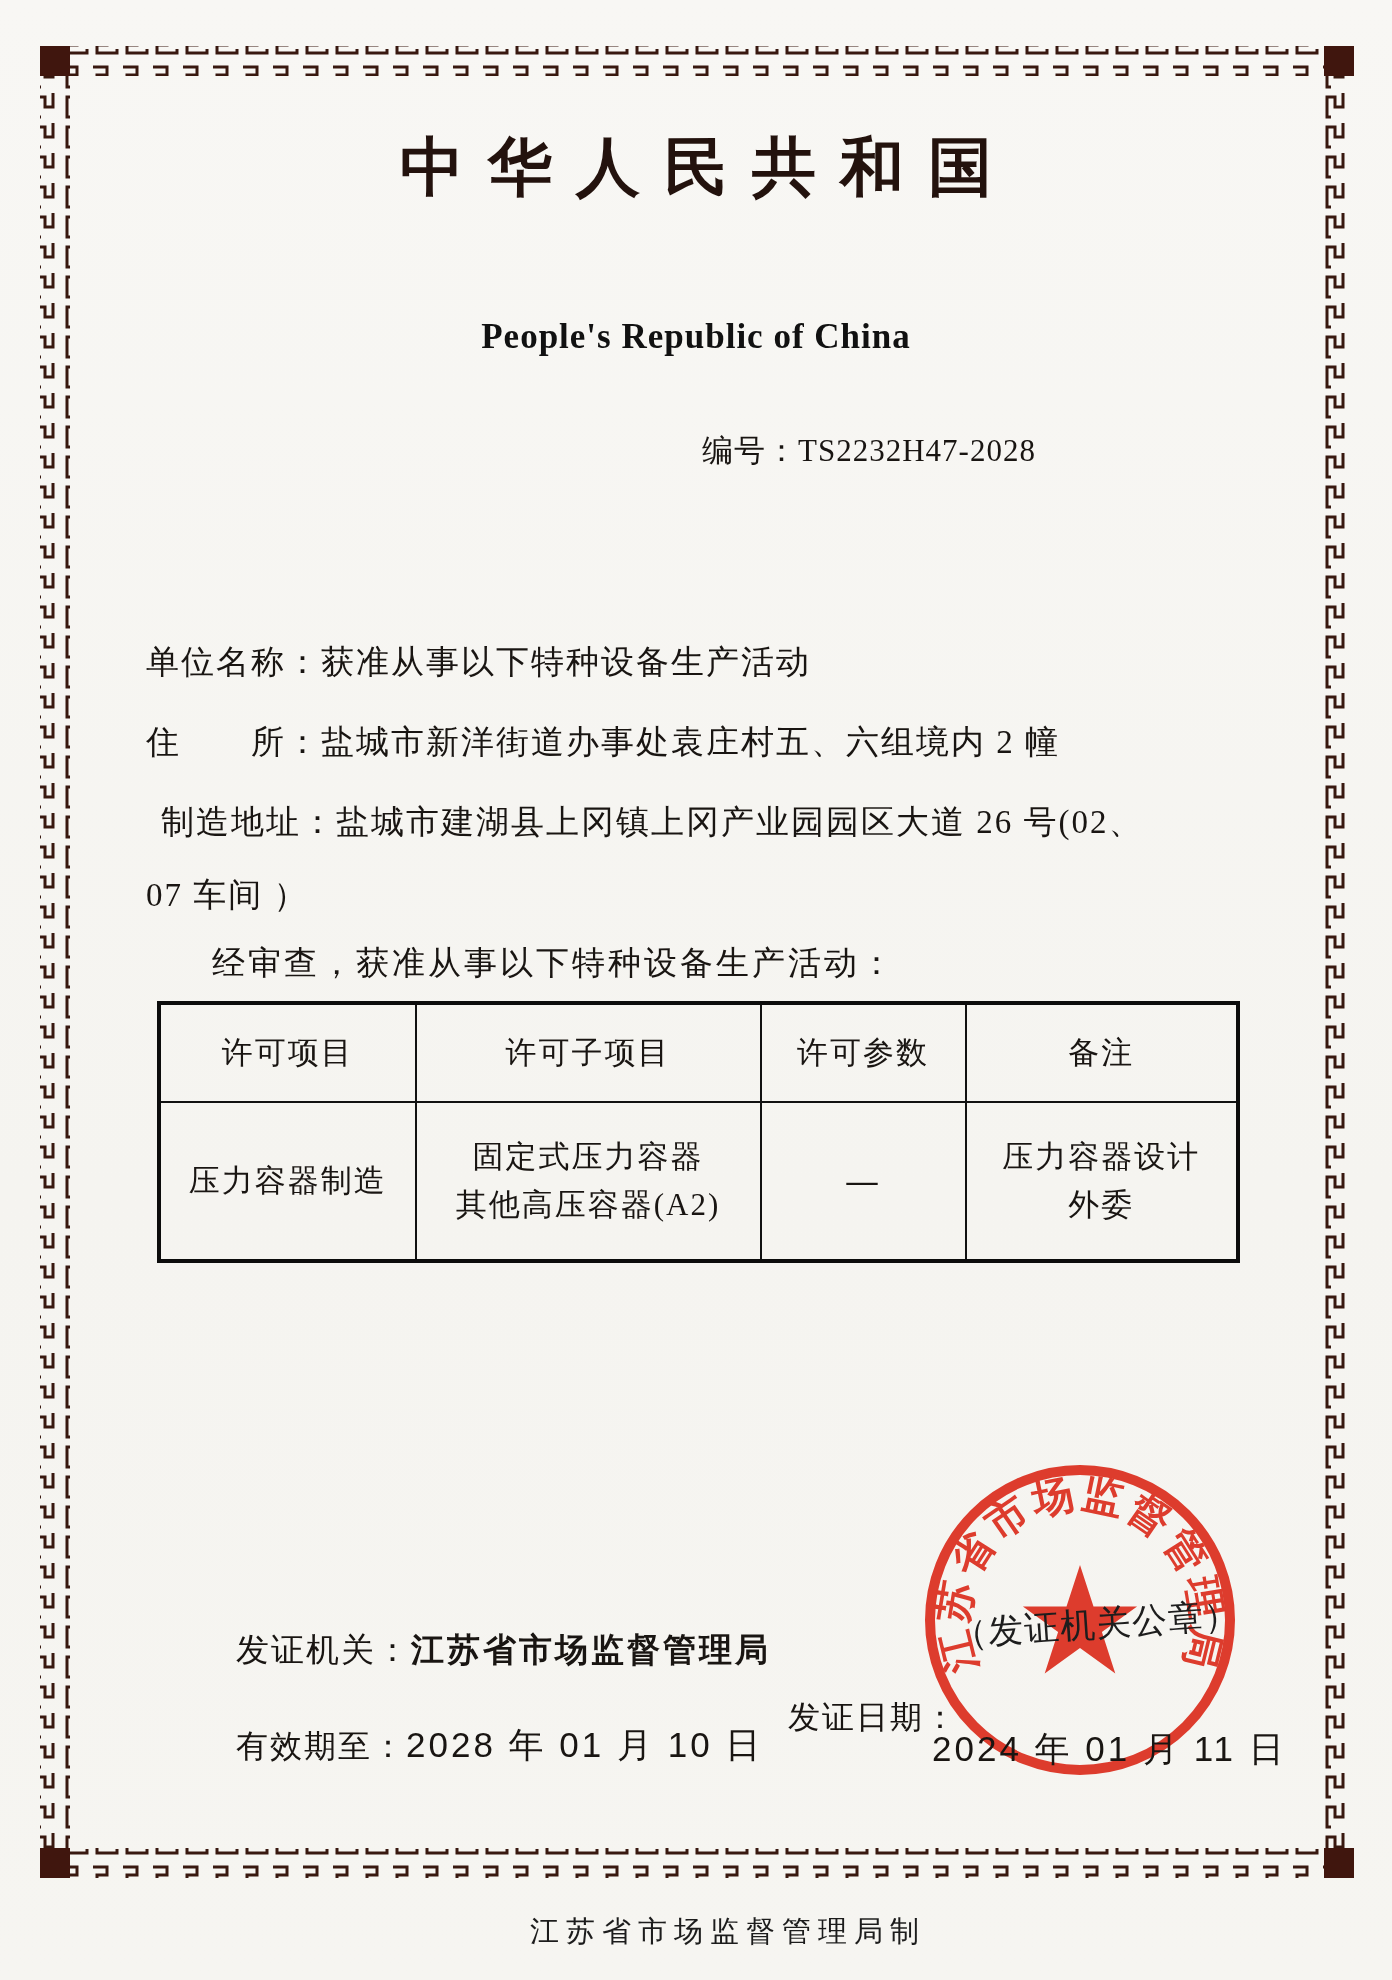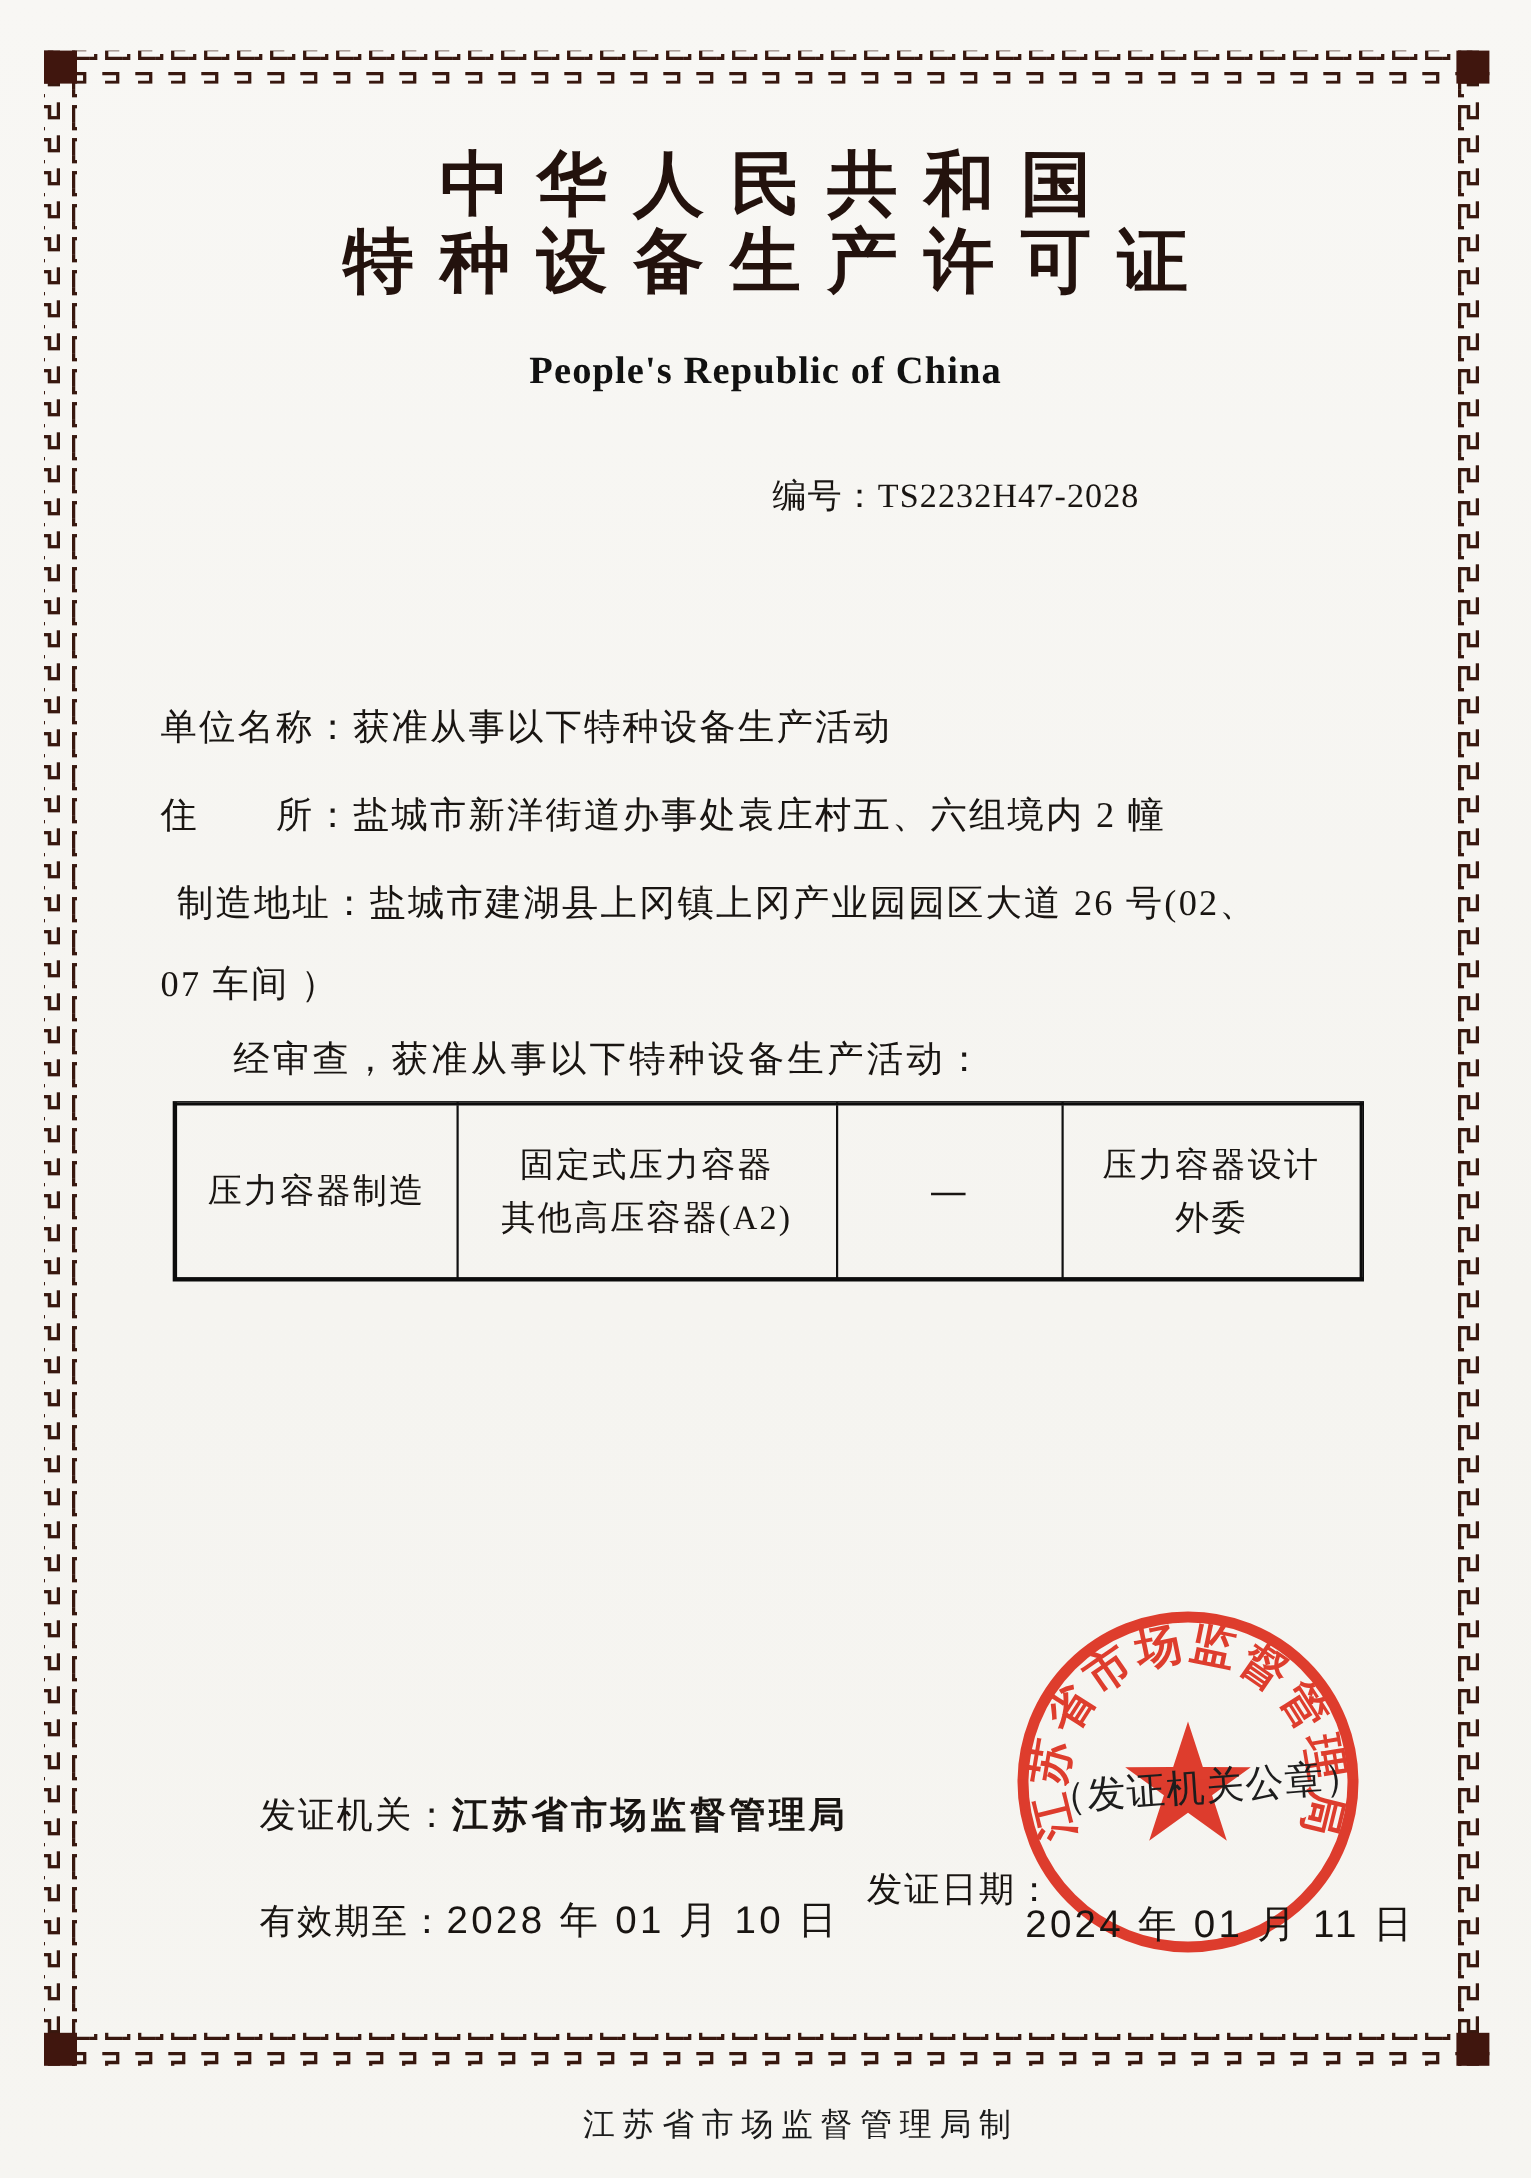--- a/index.html
+++ b/index.html
@@ -70,21 +70,20 @@
     <rect x="1324" y="46" width="30" height="1832" fill="url(#mv)"></rect>
     <rect x="40" y="46" width="30" height="30" fill="#40160e"></rect>
     <rect x="1324" y="46" width="30" height="30" fill="#40160e"></rect>
     <rect x="40" y="1848" width="30" height="30" fill="#40160e"></rect>
     <rect x="1324" y="1848" width="30" height="30" fill="#40160e"></rect>
   </svg>
 
   <div class="content">
 
     <div class="abs center title-cn" style="top:136px;">中华人民共和国</div>
-    <div class="abs center title-cn" style="top:206px;">特种设备生产许可证</div>
     <div class="abs center title-en" style="top:319px;">People's Republic of China</div>
 
     <div class="abs serial" style="top:430px;left:702px;">
       <span>编号：</span><span class="num">TS2232H47-2028</span>
     </div>
 
     <div class="abs info-line" style="top:643px;left:146px;">
       <span>单位名称：</span><span>获准从事以下特种设备生产活动</span>
     </div>
     <div class="abs info-line" style="top:723px;left:146px;">
@@ -95,20 +94,26 @@
     <div class="abs statement" style="top:941px;left:212px;">经审查，获准从事以下特种设备生产活动：</div>
 
     <table class="permit abs" style="top:1002px;left:158px;">
       <colgroup>
         <col style="width:256px">
           <col style="width:345px">
           <col style="width:205px">
           <col style="width:272px">
       </colgroup>
       <tbody>
+          <tr class="hdr">
+        <td>许可项目</td>
+        <td>许可子项目</td>
+        <td>许可参数</td>
+        <td>备注</td>
+      </tr>
       <tr class="bdy">
         <td>压力容器制造</td>
         <td>固定式压力容器
 其他高压容器(A2)</td>
         <td class="dash-cell">—</td>
         <td>压力容器设计
 外委</td>
       </tr>
     </tbody>
       </table>

